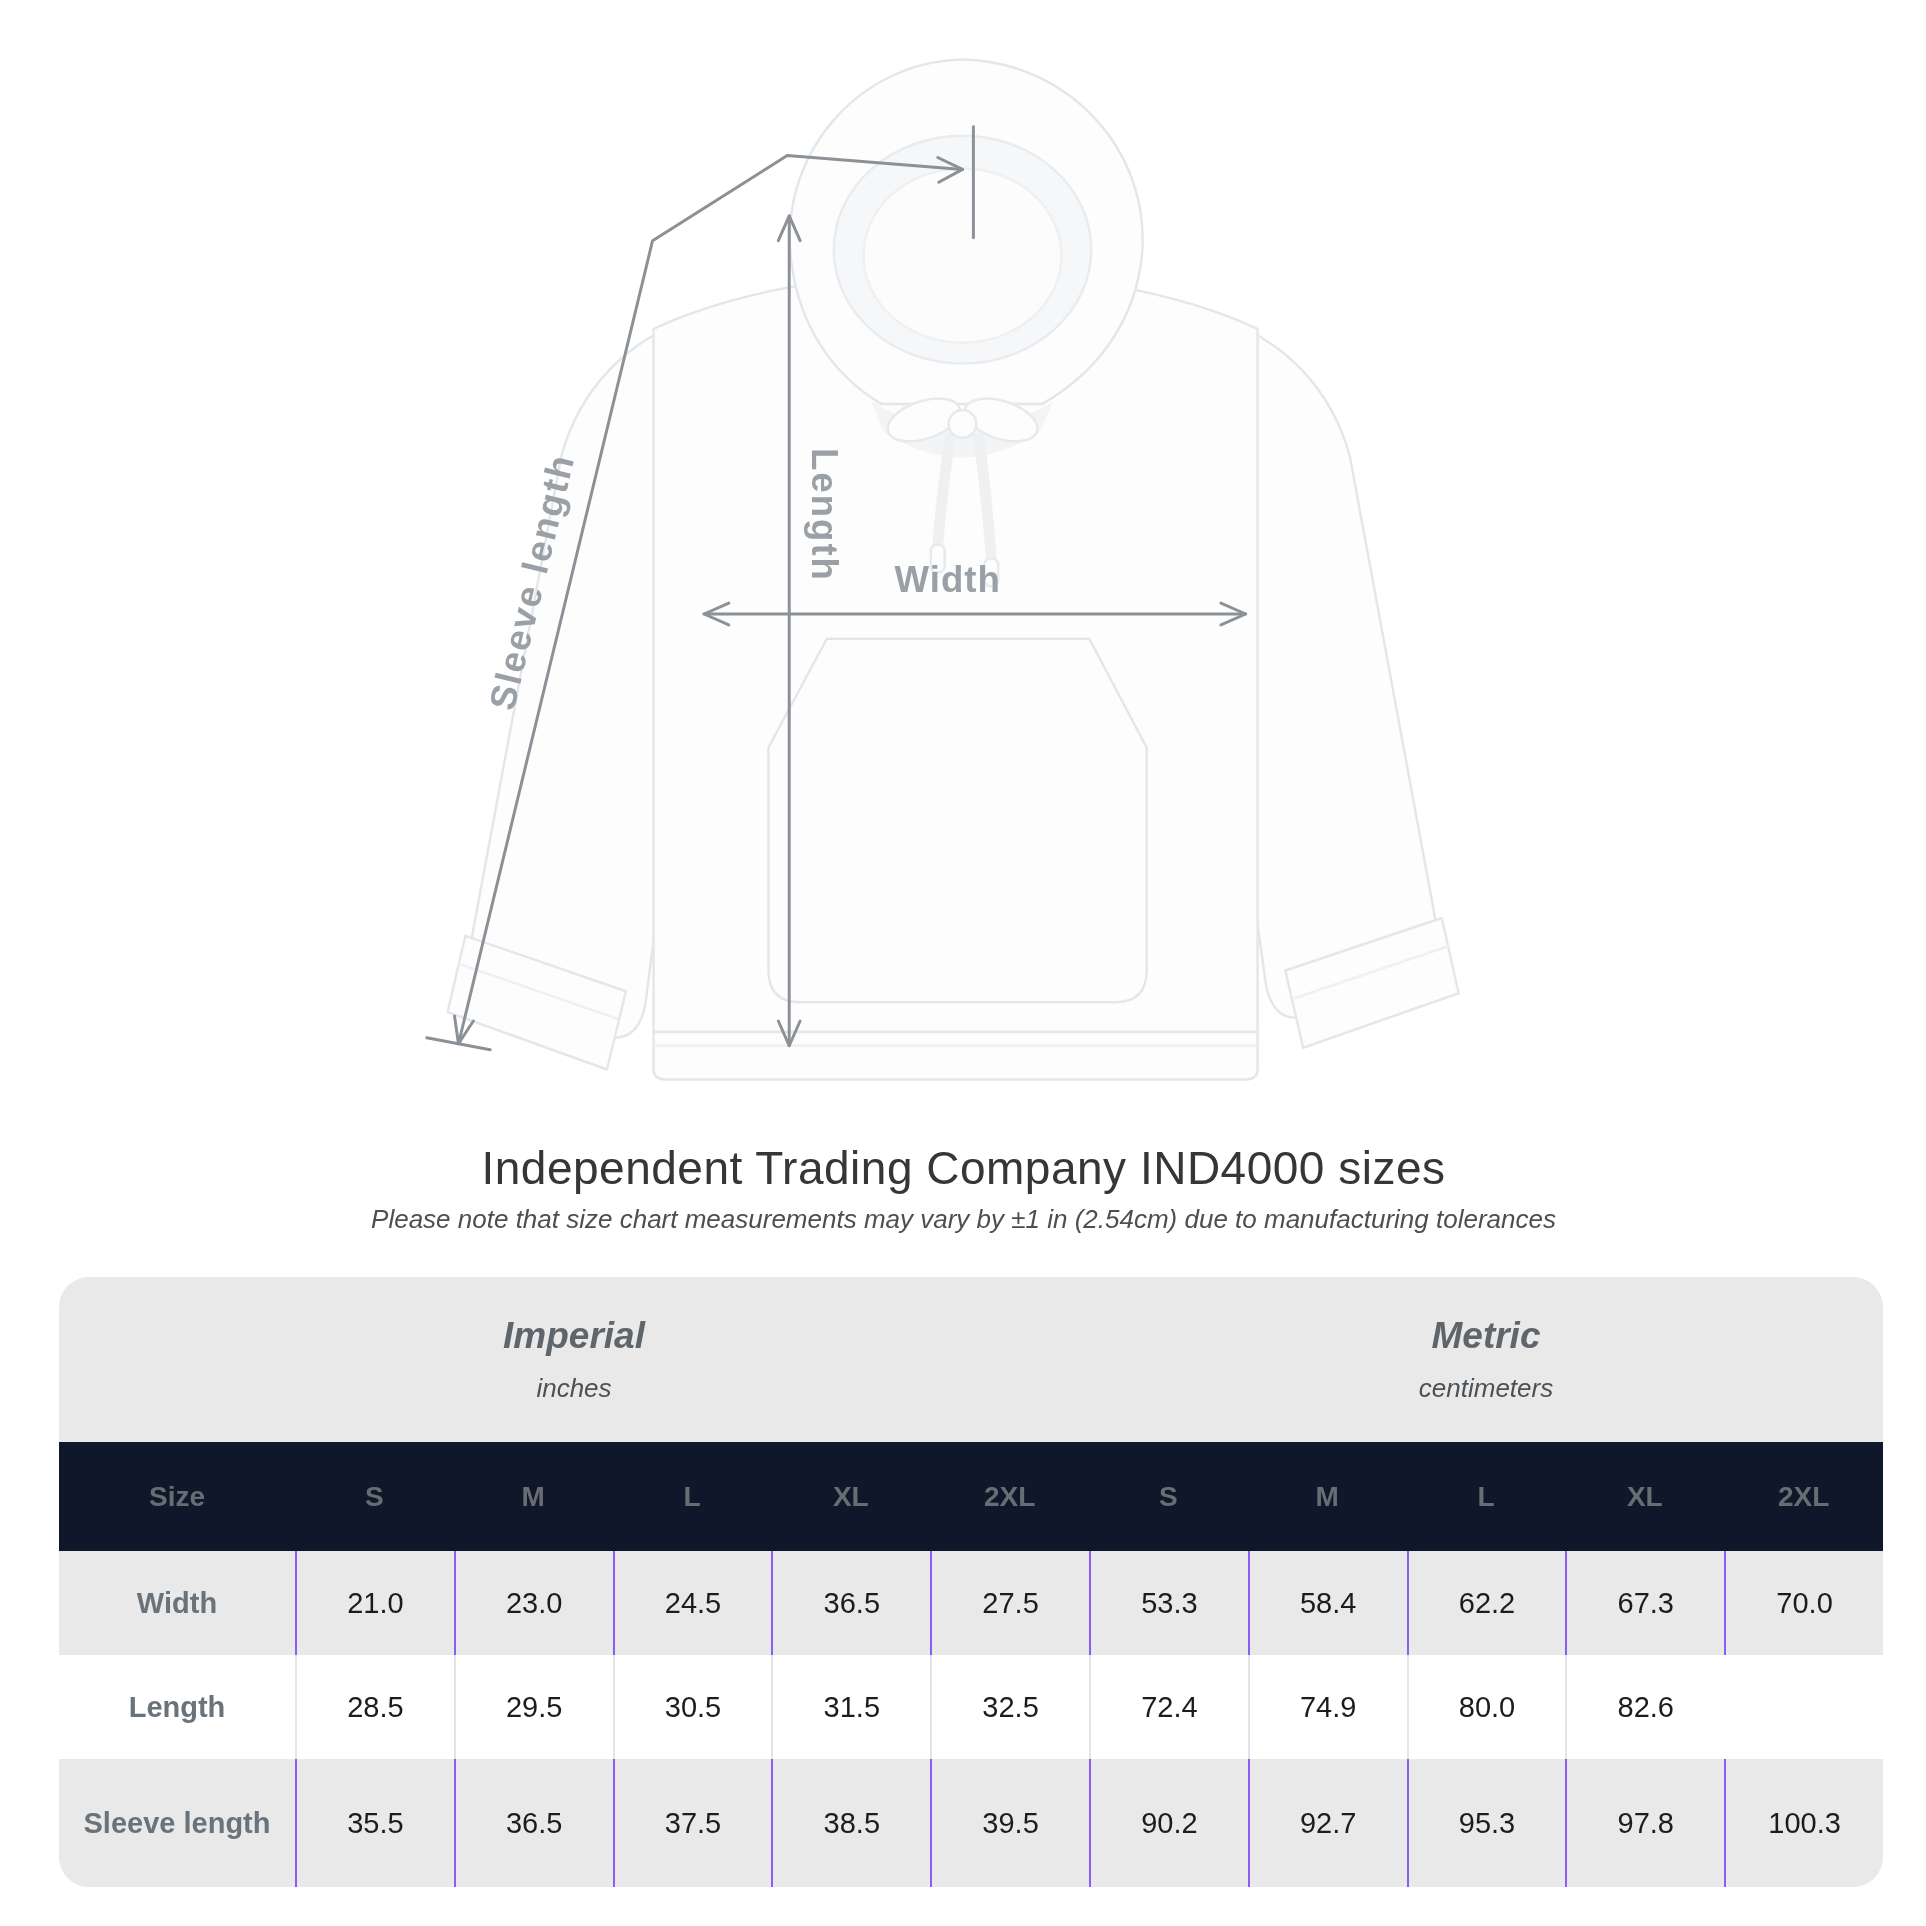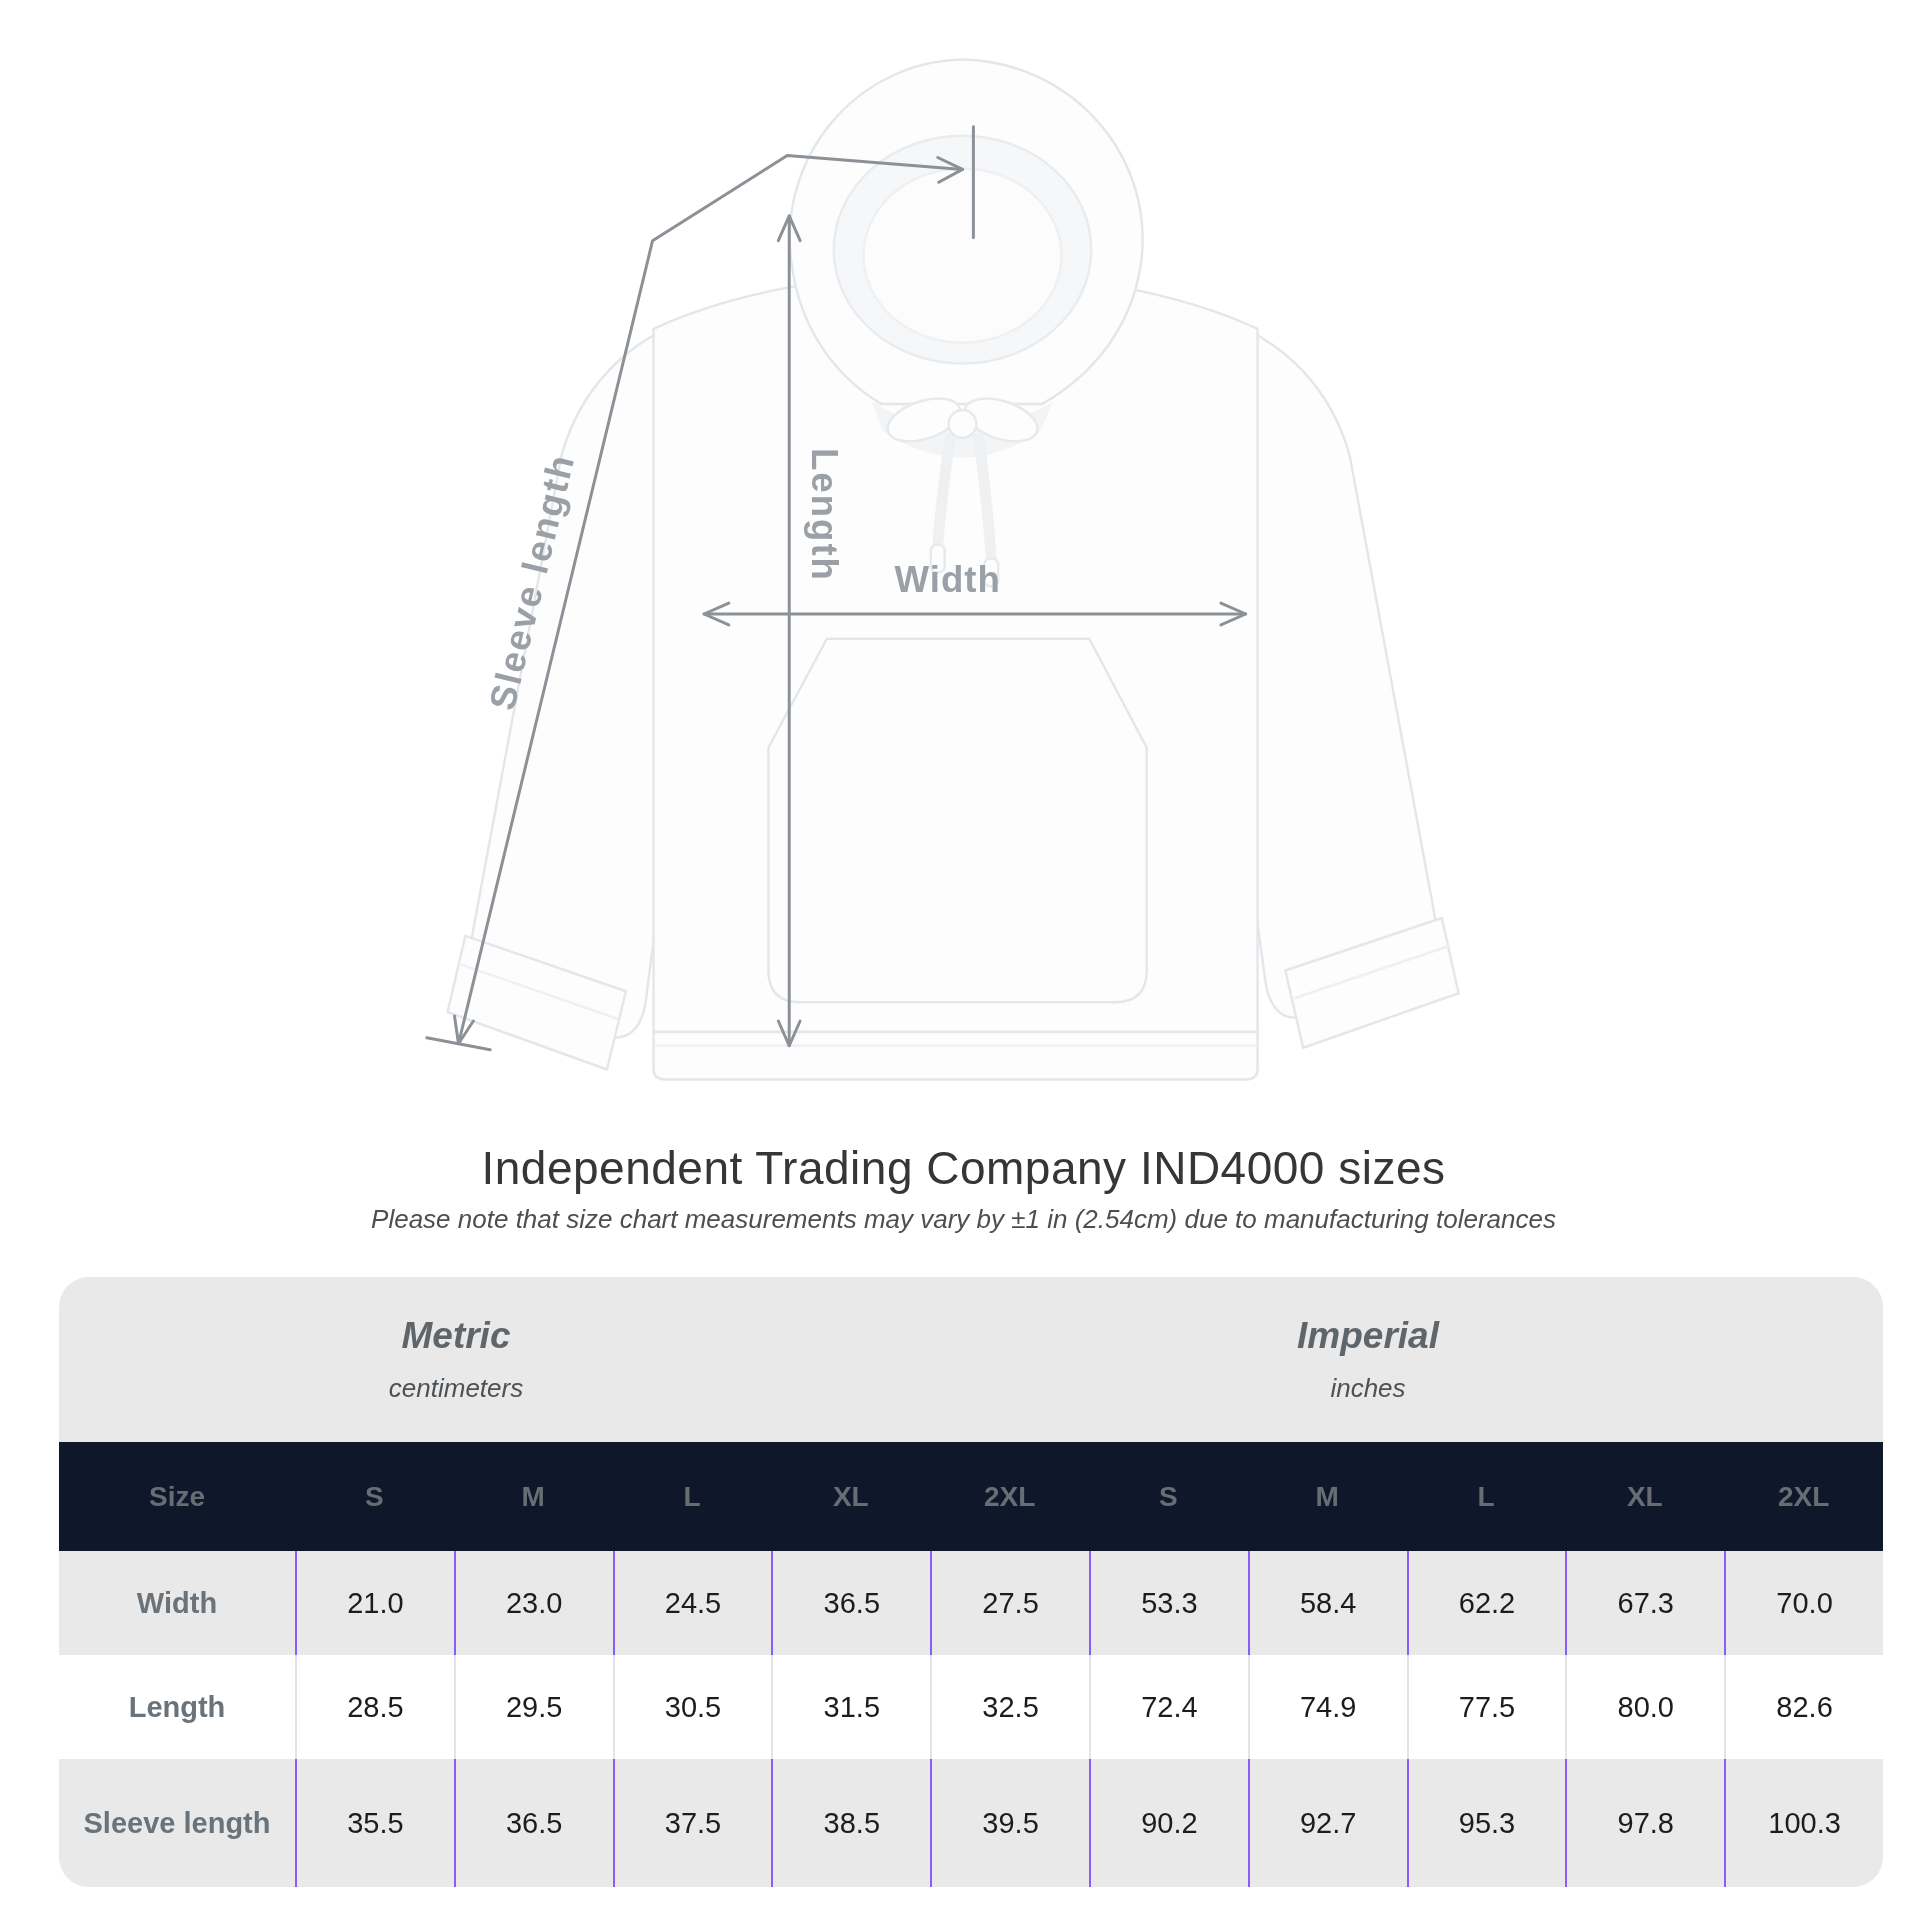--- a/index.html
+++ b/index.html
@@ -124,27 +124,27 @@
       <text x="540" y="588" text-anchor="middle" dominant-baseline="middle" transform="rotate(-76.5 540 588)" letter-spacing="2">Sleeve length</text>
     </g>
   </svg>
 
   <div class="title">Independent Trading Company IND4000 sizes</div>
   <div class="subtitle">Please note that size chart measurements may vary by ±1 in (2.54cm) due to manufacturing tolerances</div>
 
   <div class="size-table">
 
     <div class="unit-header">
+      <div class="unit-group left">
+        <div class="unit-title">Imperial</div>
+        <div class="unit-sub">inches</div>
+      </div>
       <div class="unit-group right">
         <div class="unit-title">Metric</div>
         <div class="unit-sub">centimeters</div>
-      </div>
-      <div class="unit-group left">
-        <div class="unit-title">Imperial</div>
-        <div class="unit-sub">inches</div>
       </div>
     </div>
 
     <div class="trow header-row">
       <div class="cell lab">Size</div>
       <div class="cell">S</div>
       <div class="cell">M</div>
       <div class="cell">L</div>
       <div class="cell">XL</div>
       <div class="cell">2XL</div>
@@ -171,21 +171,20 @@
 
     <div class="trow white r-length">
       <div class="cell lab">Length</div>
       <div class="cell">28.5</div>
       <div class="cell">29.5</div>
       <div class="cell">30.5</div>
       <div class="cell">31.5</div>
       <div class="cell">32.5</div>
       <div class="cell">72.4</div>
       <div class="cell">74.9</div>
-      <div class="cell">77.5</div>
       <div class="cell">80.0</div>
       <div class="cell">82.6</div>
     </div>
 
     <div class="trow gray r-sleeve">
       <div class="cell lab">Sleeve length</div>
       <div class="cell">35.5</div>
       <div class="cell">36.5</div>
       <div class="cell">37.5</div>
       <div class="cell">38.5</div>

